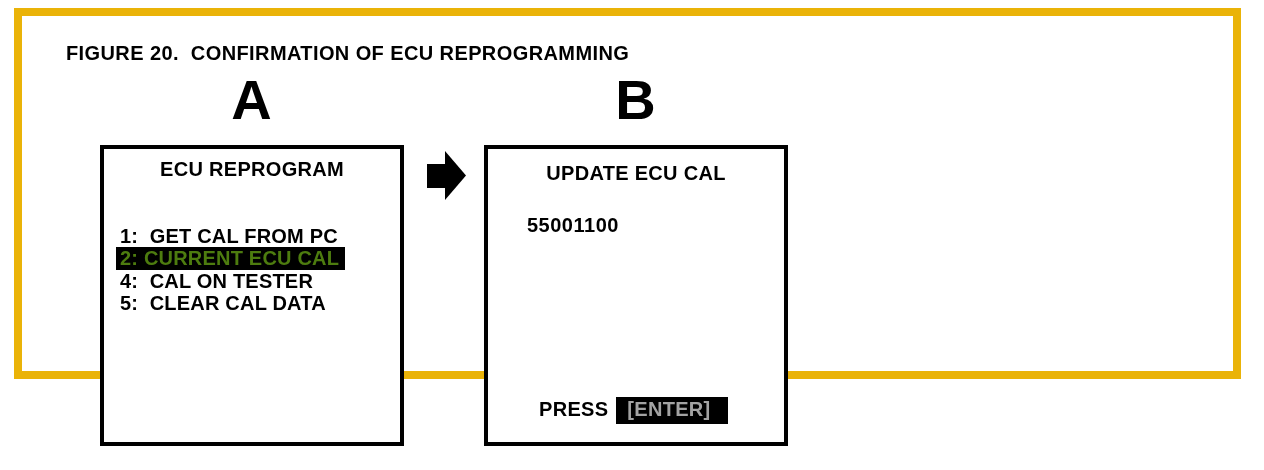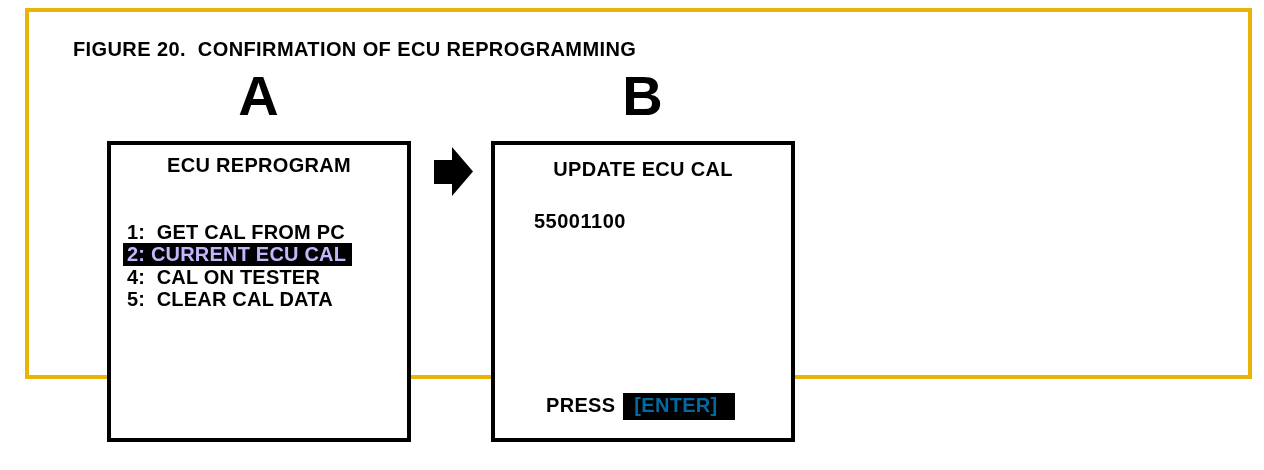--- a/index.html
+++ b/index.html
@@ -5,23 +5,23 @@
   * { margin:0; padding:0; box-sizing:border-box; }
   html,body { width:1264px; height:470px; background:#ffffff; }
   body {
     font-family:"Liberation Sans", sans-serif;
     font-weight:bold;
     color:#000000;
     position:relative;
     overflow:hidden;
   }
   .figure-frame {
-    position:absolute; left:25px; top:8px;
+    position:absolute; left:14px; top:8px;
     width:1227px; height:371px;
-    border:4px solid #eab308;
+    border:8px solid #eab308;
     background:#fff;
   }
   .figure-title {
     position:absolute; left:44px; top:26px;
     font-size:20px; letter-spacing:0.4px; white-space:pre;
   }
   .panel-label {
     position:absolute; top:56px; width:304px;
     text-align:center; font-size:56px; line-height:1;
     letter-spacing:1px;
@@ -39,42 +39,42 @@
     margin-top:11px; text-align:center;
     font-size:20px; line-height:19px; letter-spacing:0.3px;
   }
   .menu {
     margin-top:46px; padding-left:16px;
     font-size:20px; line-height:22px; letter-spacing:0.2px;
   }
   .menu-item { white-space:pre; }
   .menu-item .hl {
     display:inline-block;
-    background:#000; color:#c4b5fd;
+    background:#000; color:#4d7c0f;
     padding:0 6px 1px 4px; margin-left:-4px;
   }
   .screen-title-b {
     margin-top:13px; text-align:center;
     font-size:20px; letter-spacing:0.3px;
   }
   .section-label {
     margin-top:51px; margin-left:39px;
     font-size:20px; letter-spacing:0.3px;
   }
   .cal-ids {
     margin-top:30px; margin-left:39px;
     font-size:20px; line-height:21px; letter-spacing:0.5px;
   }
   .press-line {
     position:absolute; left:51px; bottom:18px;
     font-size:20px; letter-spacing:0.3px; white-space:pre;
   }
   .press-line .enter-hl {
     display:inline-block;
-    background:#000; color:#0369a1;
+    background:#000; color:#a3a3a3;
     padding:1px 17px 3px 11px; margin-left:8px;
   }
   .flow-arrow {
     position:absolute; left:400px; top:130px;
     width:50px; height:60px;
   }
 </style>
 </head>
 <body>
 

